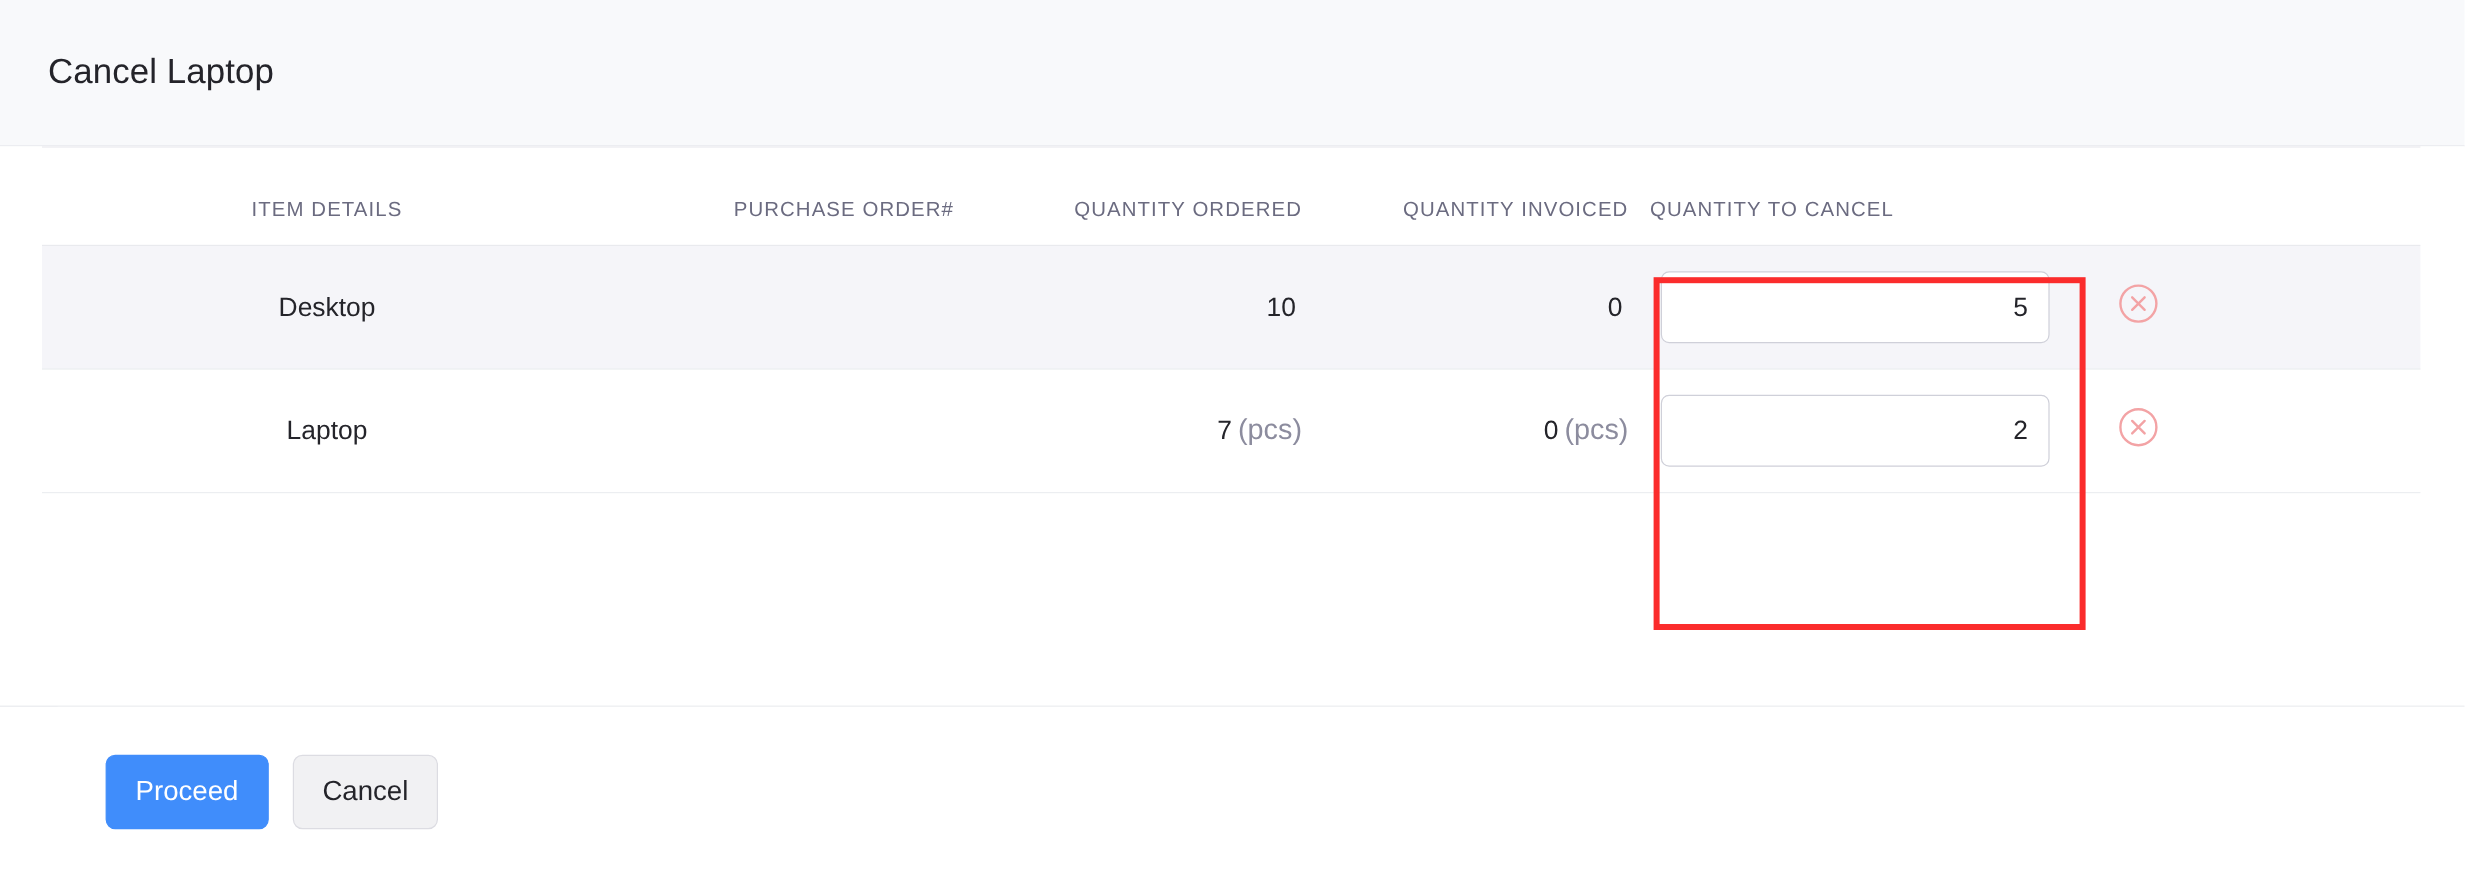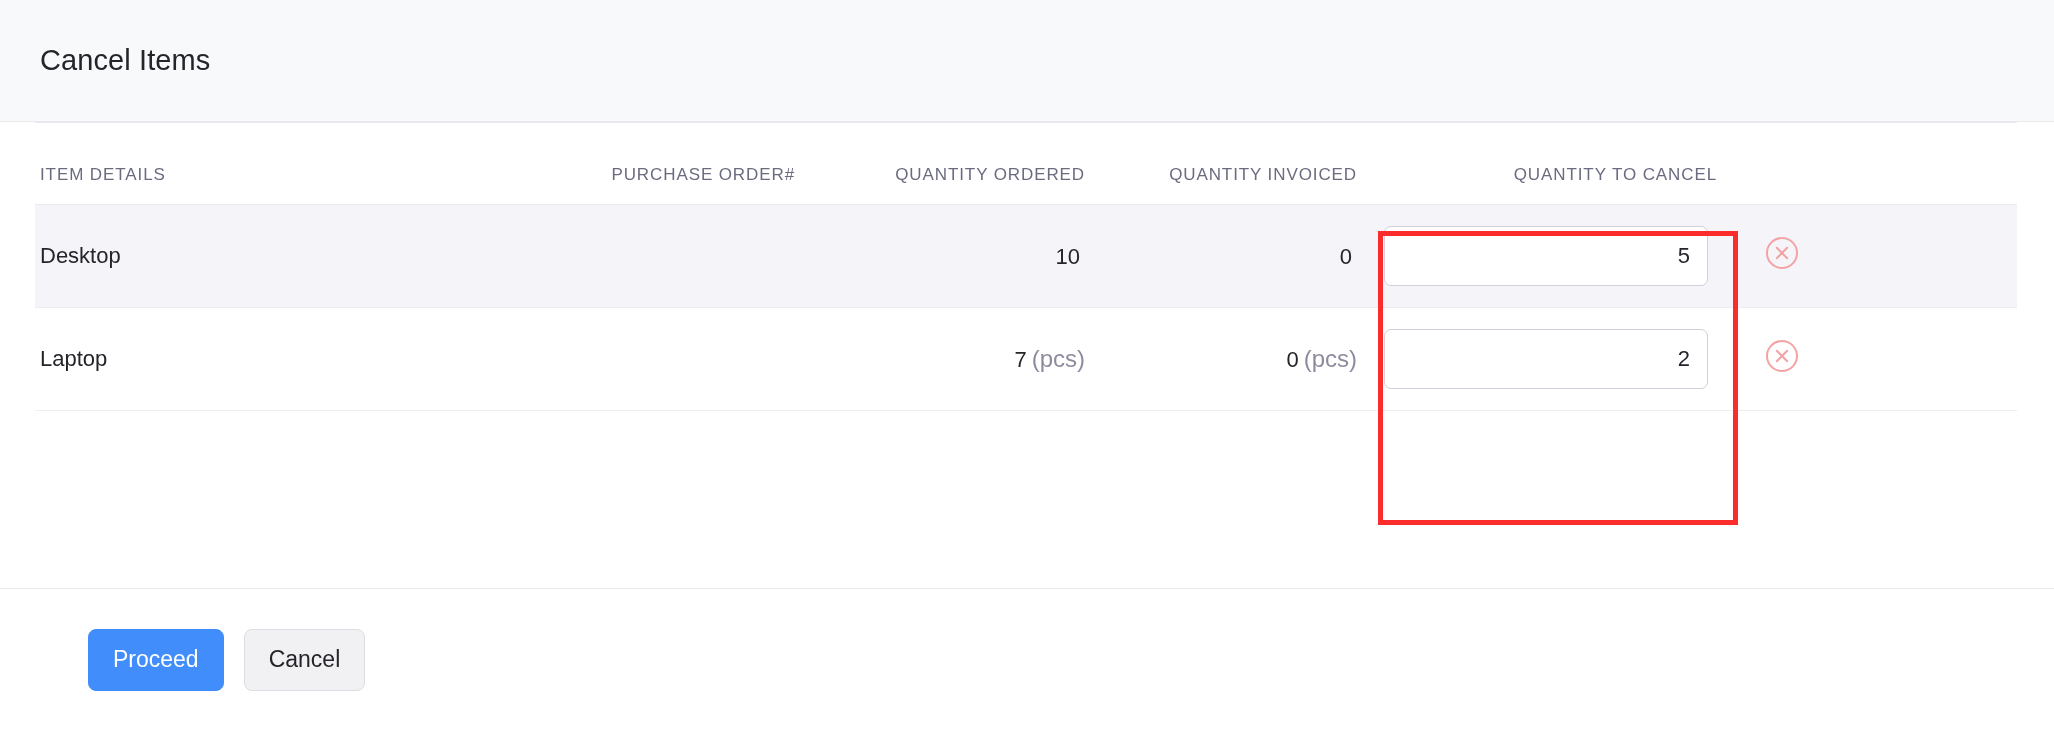--- a/index.html
+++ b/index.html
@@ -63,25 +63,25 @@
     letter-spacing: 0.9px;
     text-transform: uppercase;
     vertical-align: bottom;
     padding: 14px 0 16px 0;
     border-top: 1px solid #e9eaee;
     border-bottom: 1px solid #e9eaee;
     height: 82px;
     line-height: 27px;
   }
 
-  .col-item    { width: 470px; text-align: left;  padding-left: 5px !important; }
+  .col-item    { width: 470px; text-align: center;  padding-left: 5px !important; }
   .col-po      { width: 290px; text-align: right; }
   .col-ordered { width: 290px; text-align: right; }
   .col-invoiced{ width: 290px; text-align: right; padding-right: 18px !important; }
-  .col-cancel  { width: 360px; text-align: right; padding-right: 18px !important; }
+  .col-cancel  { width: 360px; text-align: left; padding-right: 18px !important; }
   .col-action  { width: 282px; text-align: left;  padding-left: 30px !important; }
 
   .items-table tbody td {
     font-size: 22px;
     color: #24242a;
     padding: 0;
     height: 103px;
     vertical-align: middle;
     border-bottom: 1px solid #eceef1;
   }
@@ -187,21 +187,21 @@
     color: #24242a;
     border-color: #dcdce2;
   }
 </style>
 </head>
 <body>
 
 <div class="dialog">
 
   <div class="dialog-header">
-    <div class="dialog-title">Cancel Items</div>
+    <div class="dialog-title">Cancel Laptop</div>
   </div>
 
   <div class="dialog-body">
 
 
     <table class="items-table">
       <thead>
         <tr>
           <th class="col-item">ITEM DETAILS</th>
           <th class="col-po">PURCHASE ORDER#</th>

